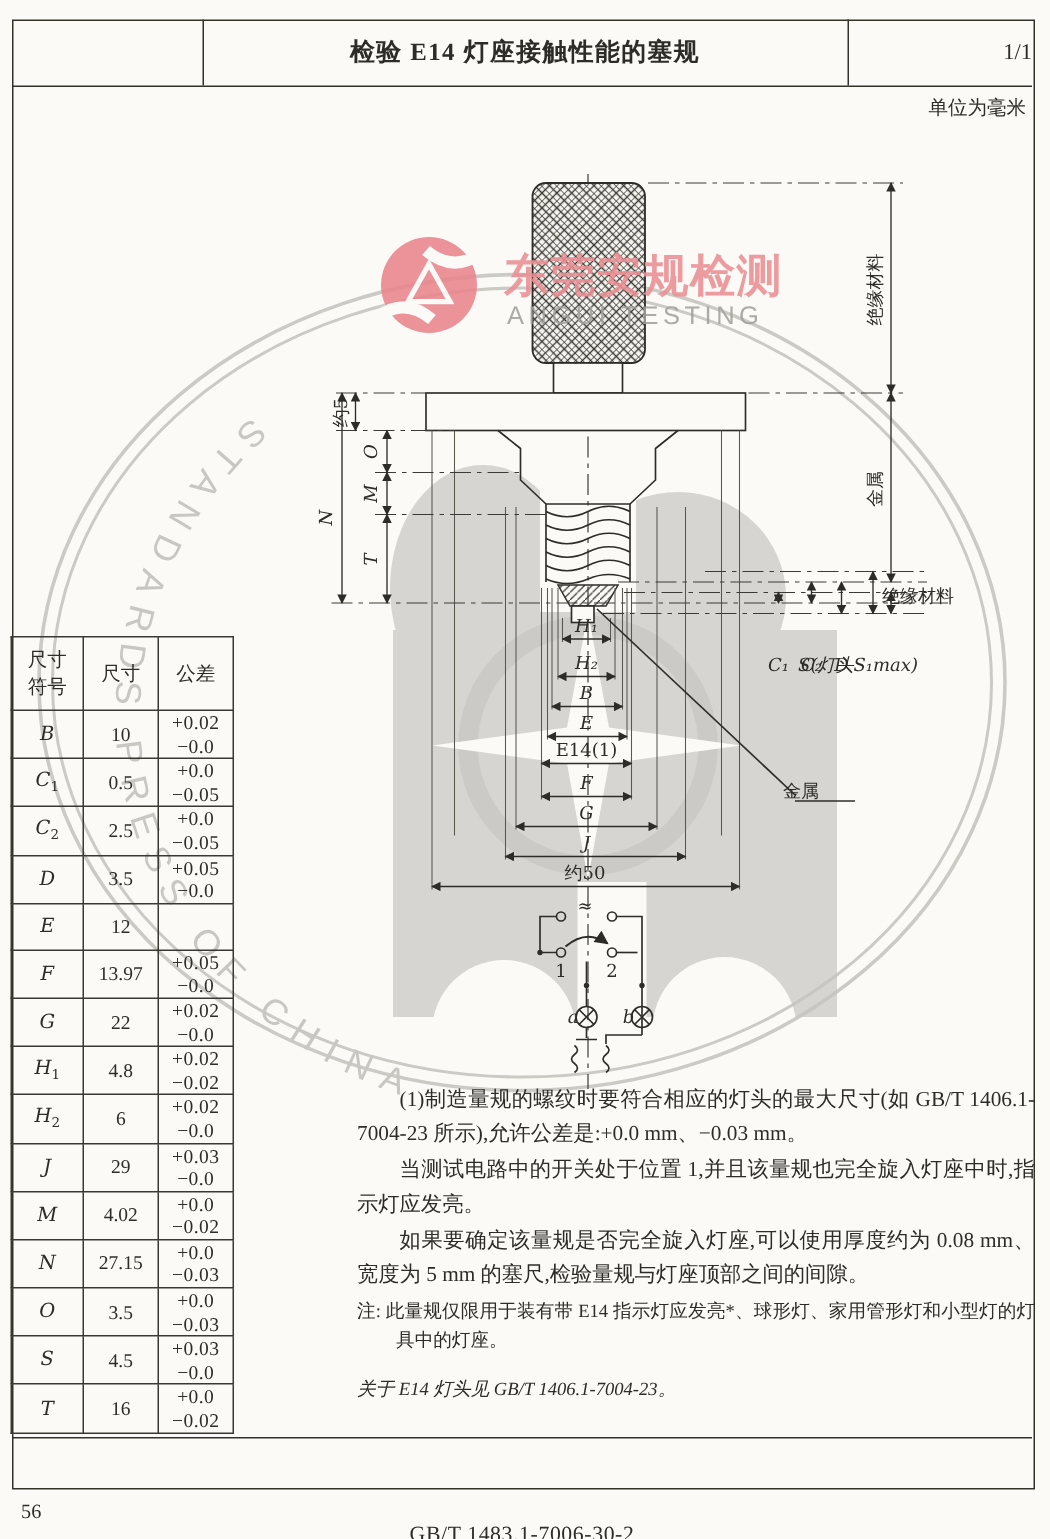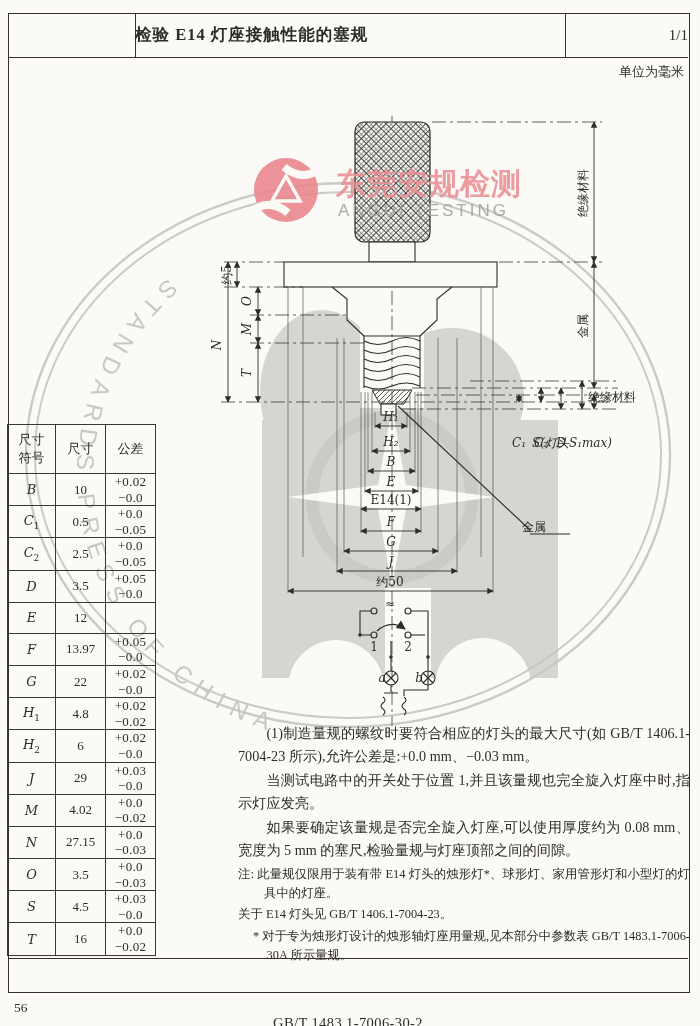--- a/index.html
+++ b/index.html
@@ -4,39 +4,39 @@
 <style>
   html,body{margin:0;padding:0;background:#e8e8e6;}
   .page{position:relative;width:700px;height:1026px;background:#fbfaf7;overflow:hidden;
         font-family:"Liberation Serif","DejaVu Serif",serif;color:#2e2c28;}
   .abs{position:absolute;}
   
   .frame{left:8px;top:13px;width:680px;height:978px;border:1.6px solid #343128;z-index:2;pointer-events:none;}
   .hband{left:8px;top:13px;width:680px;height:44px;border-bottom:1.6px solid #343128;z-index:3;}
   .hdiv1{left:135px;top:13px;height:44px;border-left:1.2px solid #343128;z-index:3;}
   .hdiv2{left:565px;top:13px;height:44px;border-left:1.2px solid #343128;z-index:3;}
-  .htitle{left:135px;top:13px;width:430px;height:44px;line-height:44px;
+  .htitle{left:135px;top:13px;width:430px;height:44px;line-height:44px;text-align:center;
           font-size:16.5px;font-weight:bold;letter-spacing:1px;z-index:3;font-family:Liberation Serif, serif;}
   .hpage{left:565px;top:13px;width:123px;height:44px;line-height:44px;text-align:right;font-size:15px;z-index:3;}
   .unit{right:16px;top:63px;font-size:13px;z-index:3;}
   .caption{left:0;top:83px;width:700px;text-align:center;font-size:14.5px;z-index:3;}
   
   table.dims{position:absolute;left:7px;top:424px;border-collapse:collapse;z-index:3;background:transparent;}
   table.dims td,table.dims th{border:1px solid #3a3833;padding:0;font-weight:normal;}
   table.dims th{width:47px;height:48px;font-size:13px;line-height:1.35;text-align:center;}
   table.dims th.w2{width:49px;}
   table.dims td{height:30px;text-align:center;font-size:13px;}
   td.sym{font-style:italic;font-family:"DejaVu Serif",serif;}
   td.sym sub{font-size:9px;font-style:normal;}
   td.tol{font-size:10.5px;line-height:1.2;text-align:left;padding-left:6px;letter-spacing:.3px;}
   
   .textblock{left:238px;top:722px;width:452px;z-index:3;font-size:14.2px;line-height:1.62;}
   .textblock p{margin:0 0 1px 0;text-indent:2em;text-align:justify;}
   .textblock .note{font-size:12.4px;line-height:1.55;text-indent:-2.1em;padding-left:2.1em;margin-top:3px;}
-  .textblock .ref{font-size:12.4px;line-height:1.55;text-indent:0;margin-top:2px;}
+  .textblock .ref{font-size:12.4px;line-height:1.55;text-indent:0;margin-top:14px;font-style:italic;}
   .textblock .star{font-size:12.4px;line-height:1.55;text-indent:-1.1em;padding-left:2.3em;margin-top:2px;}
   
   .fdiv{left:8px;top:958px;width:680px;border-top:1.4px solid #343128;z-index:3;}
   .ftext{left:8px;top:1008px;width:680px;height:31px;line-height:31px;text-align:center;font-size:14.5px;letter-spacing:.4px;z-index:3;}
   .pageno{left:14px;top:1000px;font-size:13.5px;z-index:3;}
   
   svg.draw{position:absolute;left:0;top:0;z-index:1;}
   .ln{stroke:#2e2c28;stroke-width:1.1;fill:none;}
   .lnw{stroke:#2e2c28;stroke-width:1.1;fill:#fbfaf7;}
   .thin{stroke:#5a5751;stroke-width:.7;fill:none;}
@@ -360,22 +360,21 @@
             <div>−0.02</div>
           </td>
         </tr>
       </tbody>
   </table>
 
   <div class="abs textblock">
     <p>(1)制造量规的螺纹时要符合相应的灯头的最大尺寸(如 GB/T 1406.1-7004-23 所示),允许公差是:+0.0 mm、−0.03 mm。</p>
     <p>当测试电路中的开关处于位置 1,并且该量规也完全旋入灯座中时,指示灯应发亮。</p>
     <p>如果要确定该量规是否完全旋入灯座,可以使用厚度约为 0.08 mm、宽度为 5 mm 的塞尺,检验量规与灯座顶部之间的间隙。</p>
-    <p class="note">注: 此量规仅限用于装有带 E14 灯头的烛形灯*、球形灯、家用管形灯和小型灯的灯具中的灯座。</p>
+    <p class="note">注: 此量规仅限用于装有带 E14 指示灯应发亮*、球形灯、家用管形灯和小型灯的灯具中的灯座。</p>
     <p class="ref">关于 E14 灯头见 GB/T 1406.1-7004-23。</p>
-    <p class="star">* 对于专为烛形灯设计的烛形轴灯座用量规,见本部分中参数表 GB/T 1483.1-7006-30A 所示量规。</p>
   </div>
 
   <div class="abs fdiv"></div>
   <div class="abs ftext">GB/T 1483.1-7006-30-2</div>
   <div class="abs pageno">56</div>
 
 </div>
 
 </body></html>

